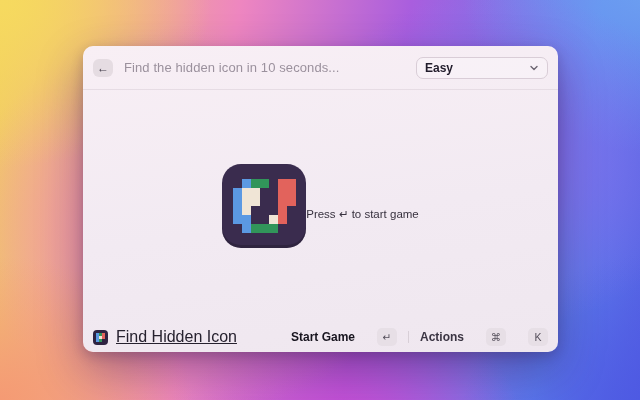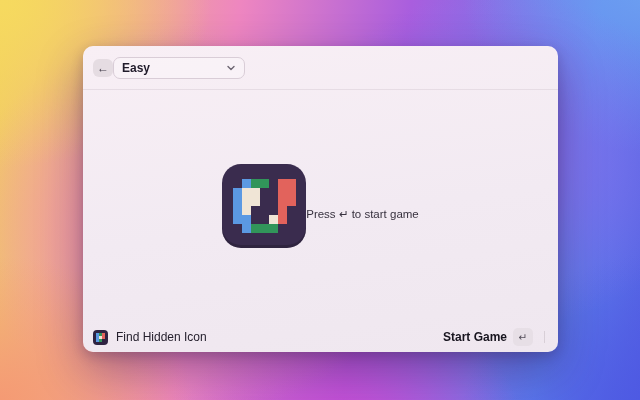--- a/index.html
+++ b/index.html
@@ -58,41 +58,42 @@
   .ftr{
     height:30px;flex:0 0 auto;display:flex;align-items:center;
     padding:0 10px;gap:8px;
   }
   .mini-icon{
     width:15px;height:15px;border-radius:4px;background:#2f2342;
     display:flex;align-items:center;justify-content:center;flex:0 0 auto;
   }
   .mini-grid{display:grid;grid-template-columns:repeat(3,3px);grid-auto-rows:3px;}
   .mini-grid span{display:block;width:3px;height:3px;}
-  .ftr-title{font-size:12px;color:#26212e;flex:1 1 auto;}
-  .action{display:flex;align-items:center;gap:6px;cursor:pointer;}
+  .ftr-title{font-size:16px;color:#26212e;flex:1 1 auto;text-decoration:underline;}
+  .action{display:flex;align-items:center;gap:22px;cursor:pointer;}
   .action-label{font-size:12px;color:#17141e;font-weight:700;}
   .action-label.secondary{font-weight:600;color:#3b3543;}
   .kbd{
     min-width:12px;height:18px;padding:0 4px;border-radius:5px;background:#e7dfe6;
     display:flex;align-items:center;justify-content:center;
     font-size:10.5px;color:#56505c;
   }
   .vrule{width:1px;height:12px;background:#d8cfd7;margin:0 3px;}
 </style>
 </head>
 <body>
 
 <div class="stage">
   <div class="window">
 
     <div class="hdr">
       <div class="back-btn">
         <span>←</span>
       </div>
+      <div class="hdr-placeholder">Find the hidden icon in 10 seconds...</div>
       <div class="dd">
         <span class="dd-value">Easy</span>
         <span class="dd-chevron">
           <svg width="10" height="10" viewBox="0 0 10 10">
             <polyline points="2,3.5 5,6.5 8,3.5" fill="none" stroke="#6d6572" stroke-width="1.4" stroke-linecap="round" stroke-linejoin="round"></polyline>
           </svg>
         </span>
       </div>
     </div>
 
@@ -164,16 +165,21 @@
       </div>
       <div class="ftr-title">Find Hidden Icon</div>
 
       <div class="action">
         <span class="action-label">Start Game</span>
         <span class="kbd">↵</span>
       </div>
 
       <div class="vrule"></div>
 
+      <div class="action">
+        <span class="action-label secondary">Actions</span>
+        <span class="kbd">⌘</span>
+        <span class="kbd">K</span>
+      </div>
     </div>
 
   </div>
 </div>
 
 </body></html>

